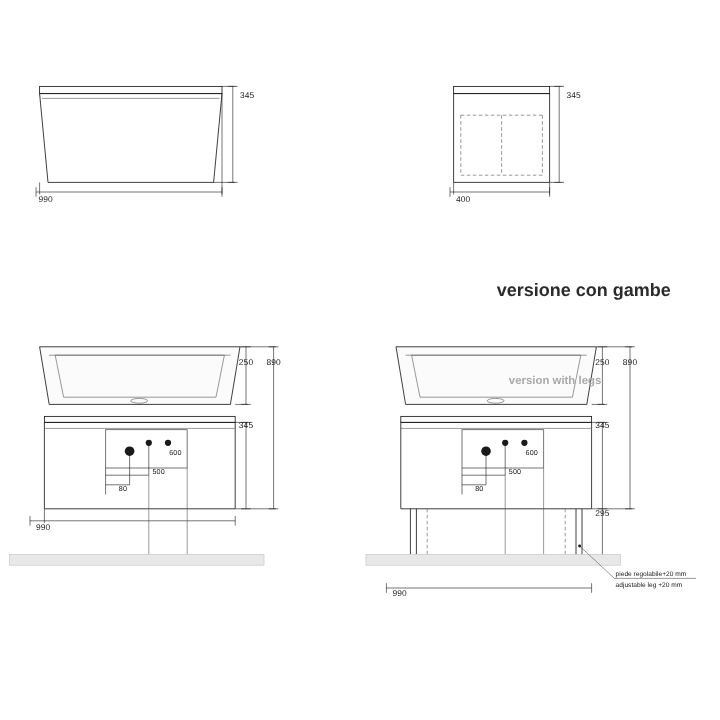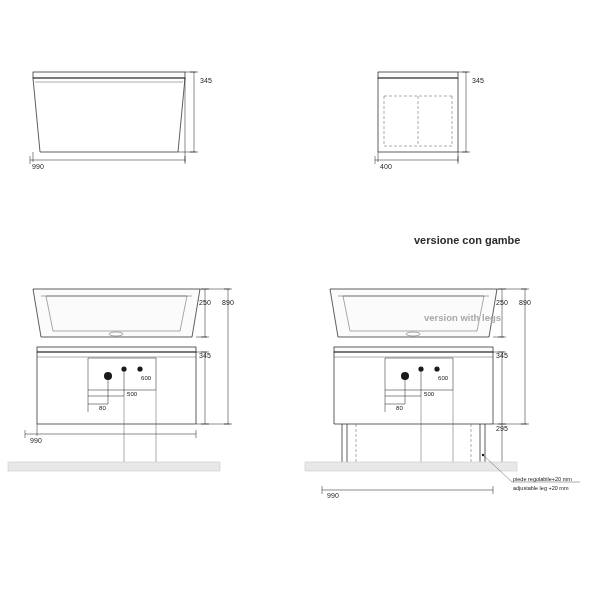--- a/index.html
+++ b/index.html
@@ -25,21 +25,21 @@
     position: absolute;
     font-size: 7px;
     color: #1a1a1a;
     white-space: nowrap;
     letter-spacing: 0.1px;
     line-height: 1;
   }
   .lbl.sm { font-size: 6px; }
   .title-it {
     position: absolute;
-    font-size: 11px;
+    font-size: 15px;
     font-weight: bold;
     color: #2b2b2b;
     white-space: nowrap;
   }
   .title-en {
     position: absolute;
     font-size: 9.5px;
     font-weight: bold;
     color: #a9a9a9;
     white-space: nowrap;

